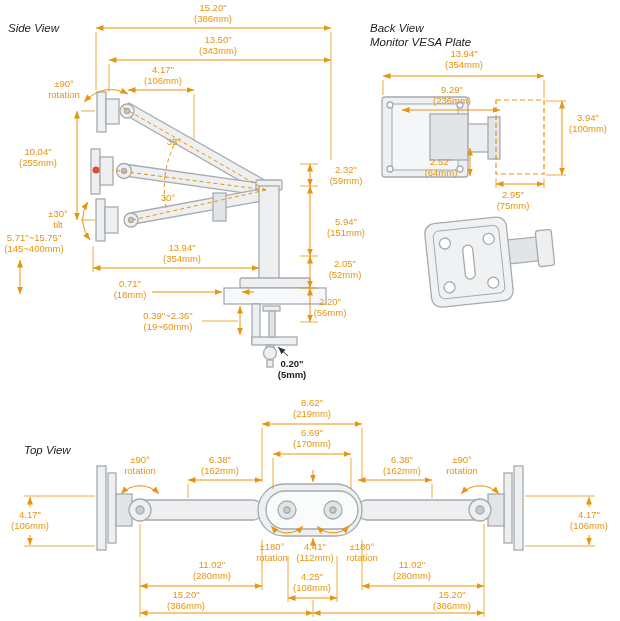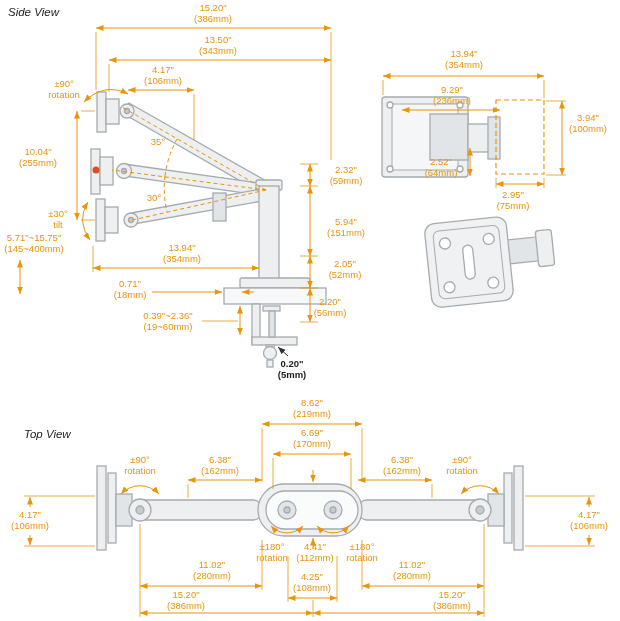--- a/index.html
+++ b/index.html
@@ -3,21 +3,21 @@
 <meta charset="utf-8">
 <style>
   html,body{margin:0;padding:0;background:#fff;}
   #stage{position:relative;width:620px;height:621px;background:#fff;overflow:hidden;
          font-family:"Liberation Sans",sans-serif;}
   #art{position:absolute;left:0;top:0;}
   .dim{position:absolute;transform:translateX(-50%);text-align:center;color:#E8940C;
        font-size:9.5px;line-height:11px;white-space:nowrap;}
   .dim span{display:block;}
   .dim.dark{color:#1A1A1A;font-weight:bold;}
-  .vtitle{position:absolute;font-style:italic;color:#222;font-size:11.5px;line-height:14px;white-space:nowrap;}
+  .vtitle{position:absolute;font-style:italic;color:#222;font-size:11.5px;line-height:14px;white-space:nowrap;margin-top:16px;}
   .vtitle span{display:block;}
 </style>
 </head>
 <body>
 
 <div id="stage">
 
 <svg id="art" width="620" height="621" viewBox="0 0 620 621">
   <defs>
     <marker id="ae" markerWidth="9" markerHeight="8" refX="7.5" refY="3" orient="auto">
@@ -195,48 +195,52 @@
     <line x1="484" y1="524" x2="484" y2="617" stroke-width="0.8"></line>
     <line x1="288" y1="556" x2="288" y2="602" stroke-width="0.8"></line>
     <line x1="337" y1="556" x2="337" y2="602" stroke-width="0.8"></line>
     <line x1="313" y1="600" x2="313" y2="617" stroke-width="0.8"></line>
   </g>
 </svg>
 
 <div class="vtitle" style="left:8px;top:5px">
       <span>Side View</span>
     </div>
+<div class="vtitle" style="left:370px;top:5px">
+  <span>Back View</span>
+  <span>Monitor VESA Plate</span>
+</div>
 <div class="vtitle" style="left:24px;top:427px">
       <span>Top View</span>
     </div>
 
 <div class="dim" style="left:213px;top:2px">
       <span>15.20"</span>
       <span>(386mm)</span>
     </div>
 <div class="dim" style="left:218px;top:34px">
       <span>13.50"</span>
       <span>(343mm)</span>
     </div>
 <div class="dim" style="left:163px;top:64px">
       <span>4.17"</span>
       <span>(106mm)</span>
     </div>
 <div class="dim" style="left:64px;top:78px">
       <span>±90°</span>
       <span>rotation</span>
     </div>
-<div class="dim" style="left:158px;top:136px">
+<div class="dim" style="left:174px;top:136px">
       <span>35°</span>
     </div>
 <div class="dim" style="left:38px;top:146px">
       <span>10.04"</span>
       <span>(255mm)</span>
     </div>
-<div class="dim" style="left:154px;top:192px">
+<div class="dim" style="left:168px;top:192px">
       <span>30°</span>
     </div>
 <div class="dim" style="left:346px;top:164px">
       <span>2.32"</span>
       <span>(59mm)</span>
     </div>
 <div class="dim" style="left:58px;top:208px">
       <span>±30°</span>
       <span>tilt</span>
     </div>

